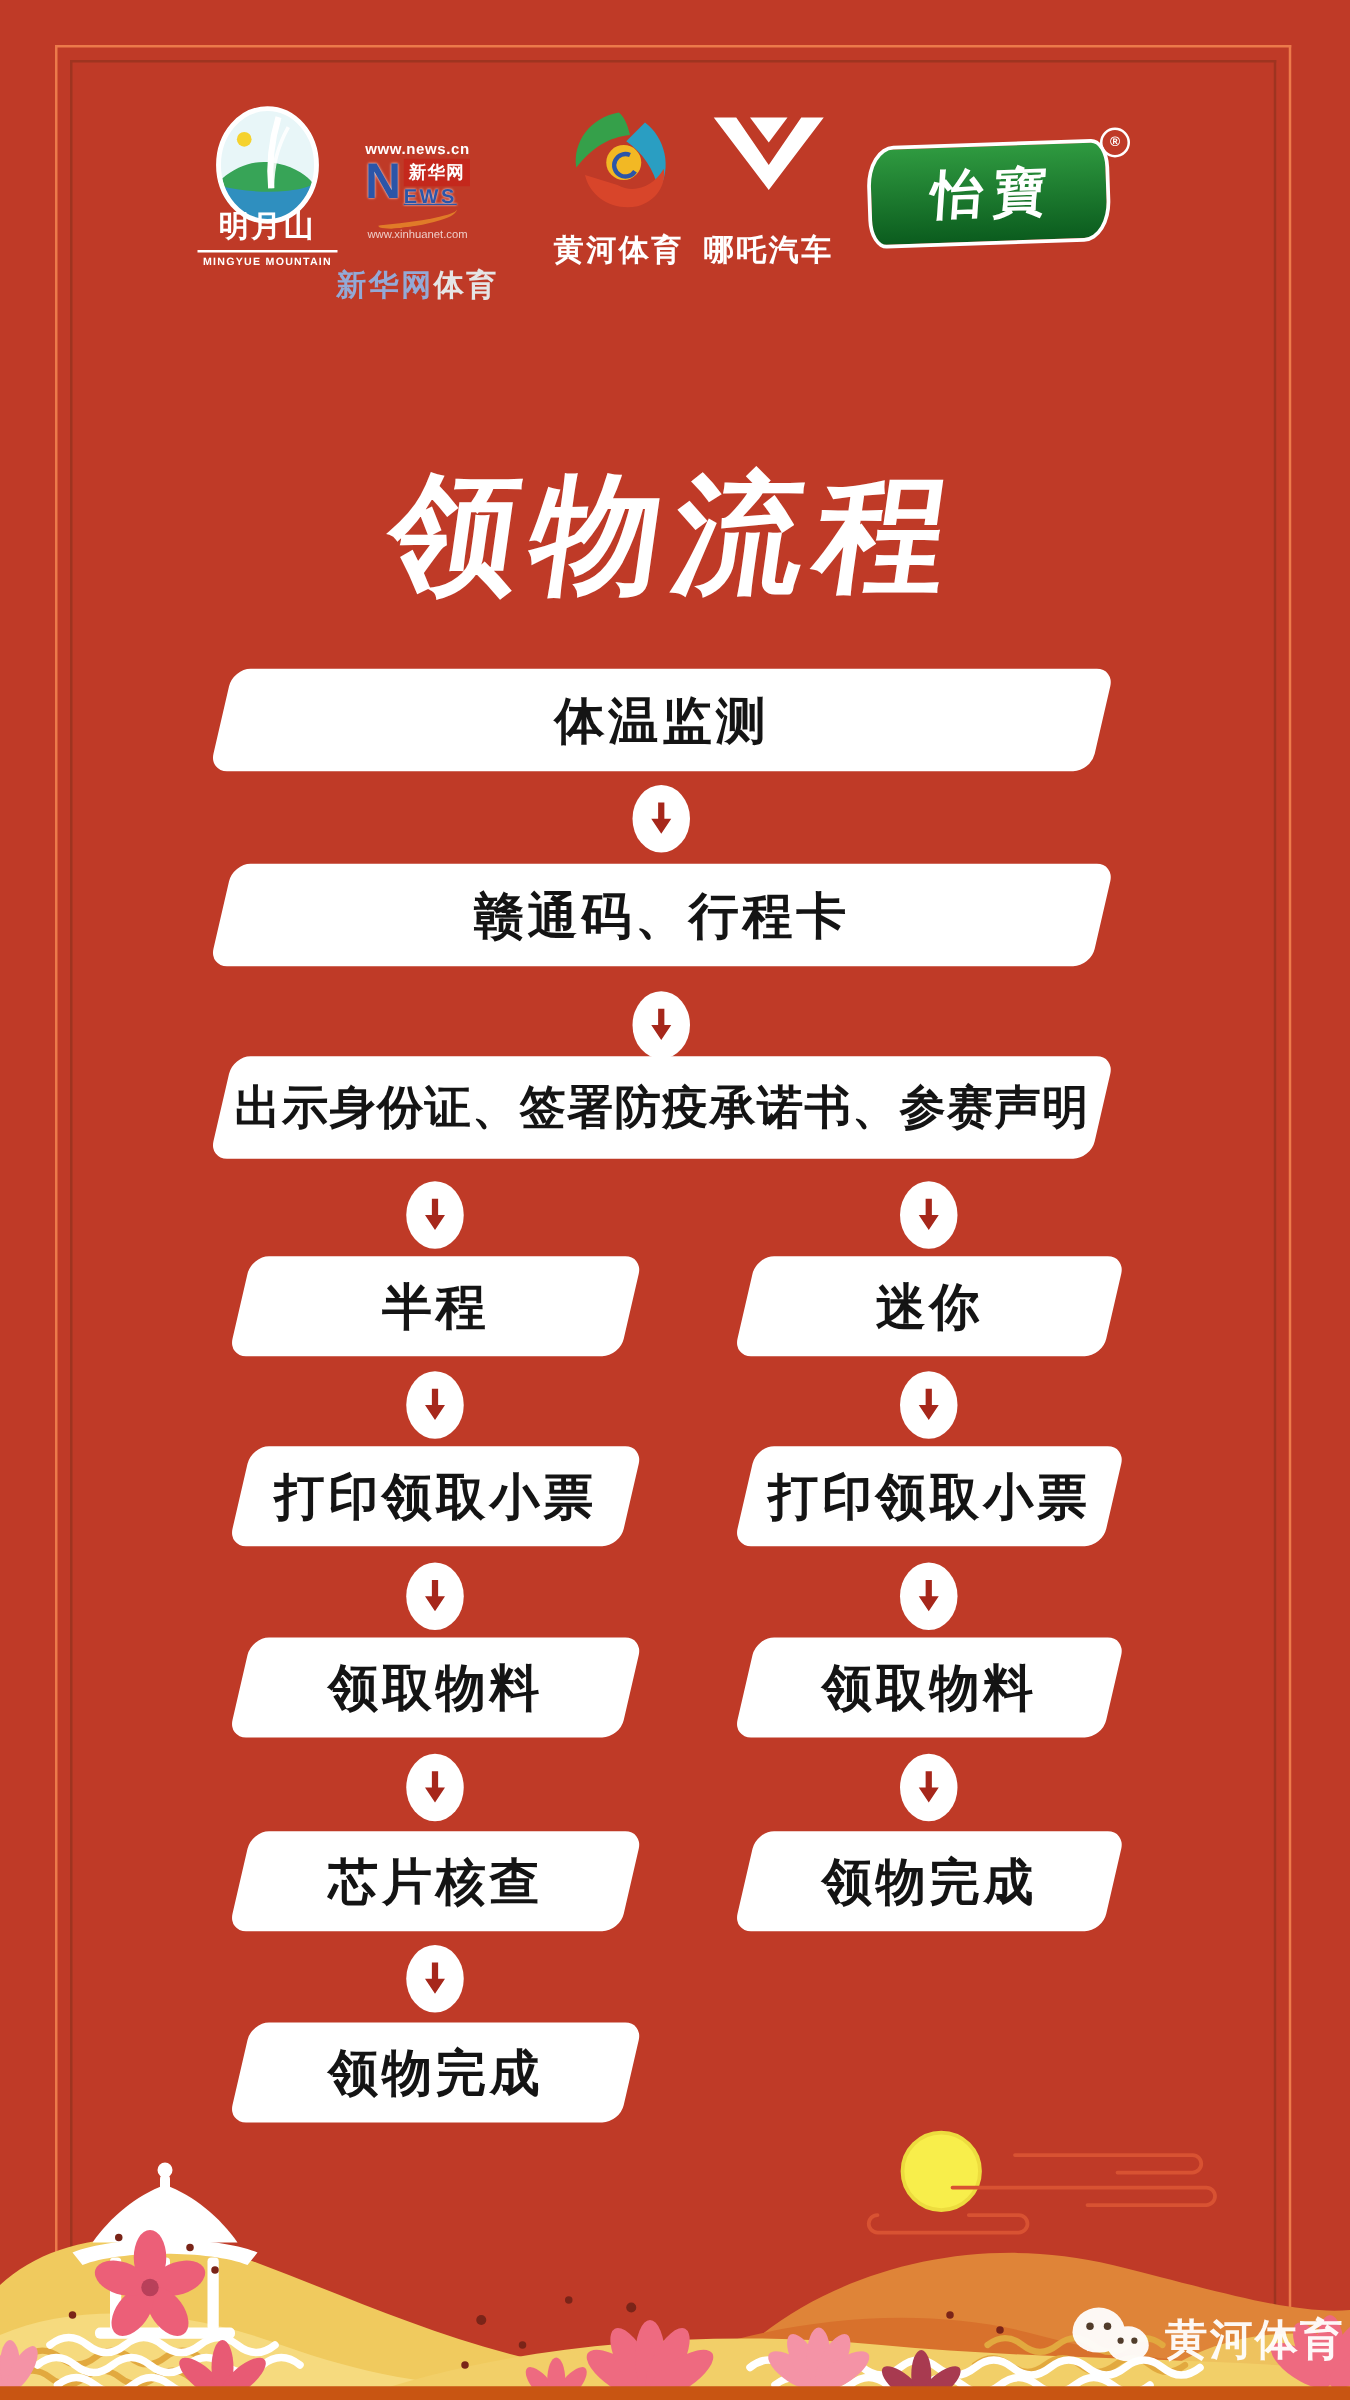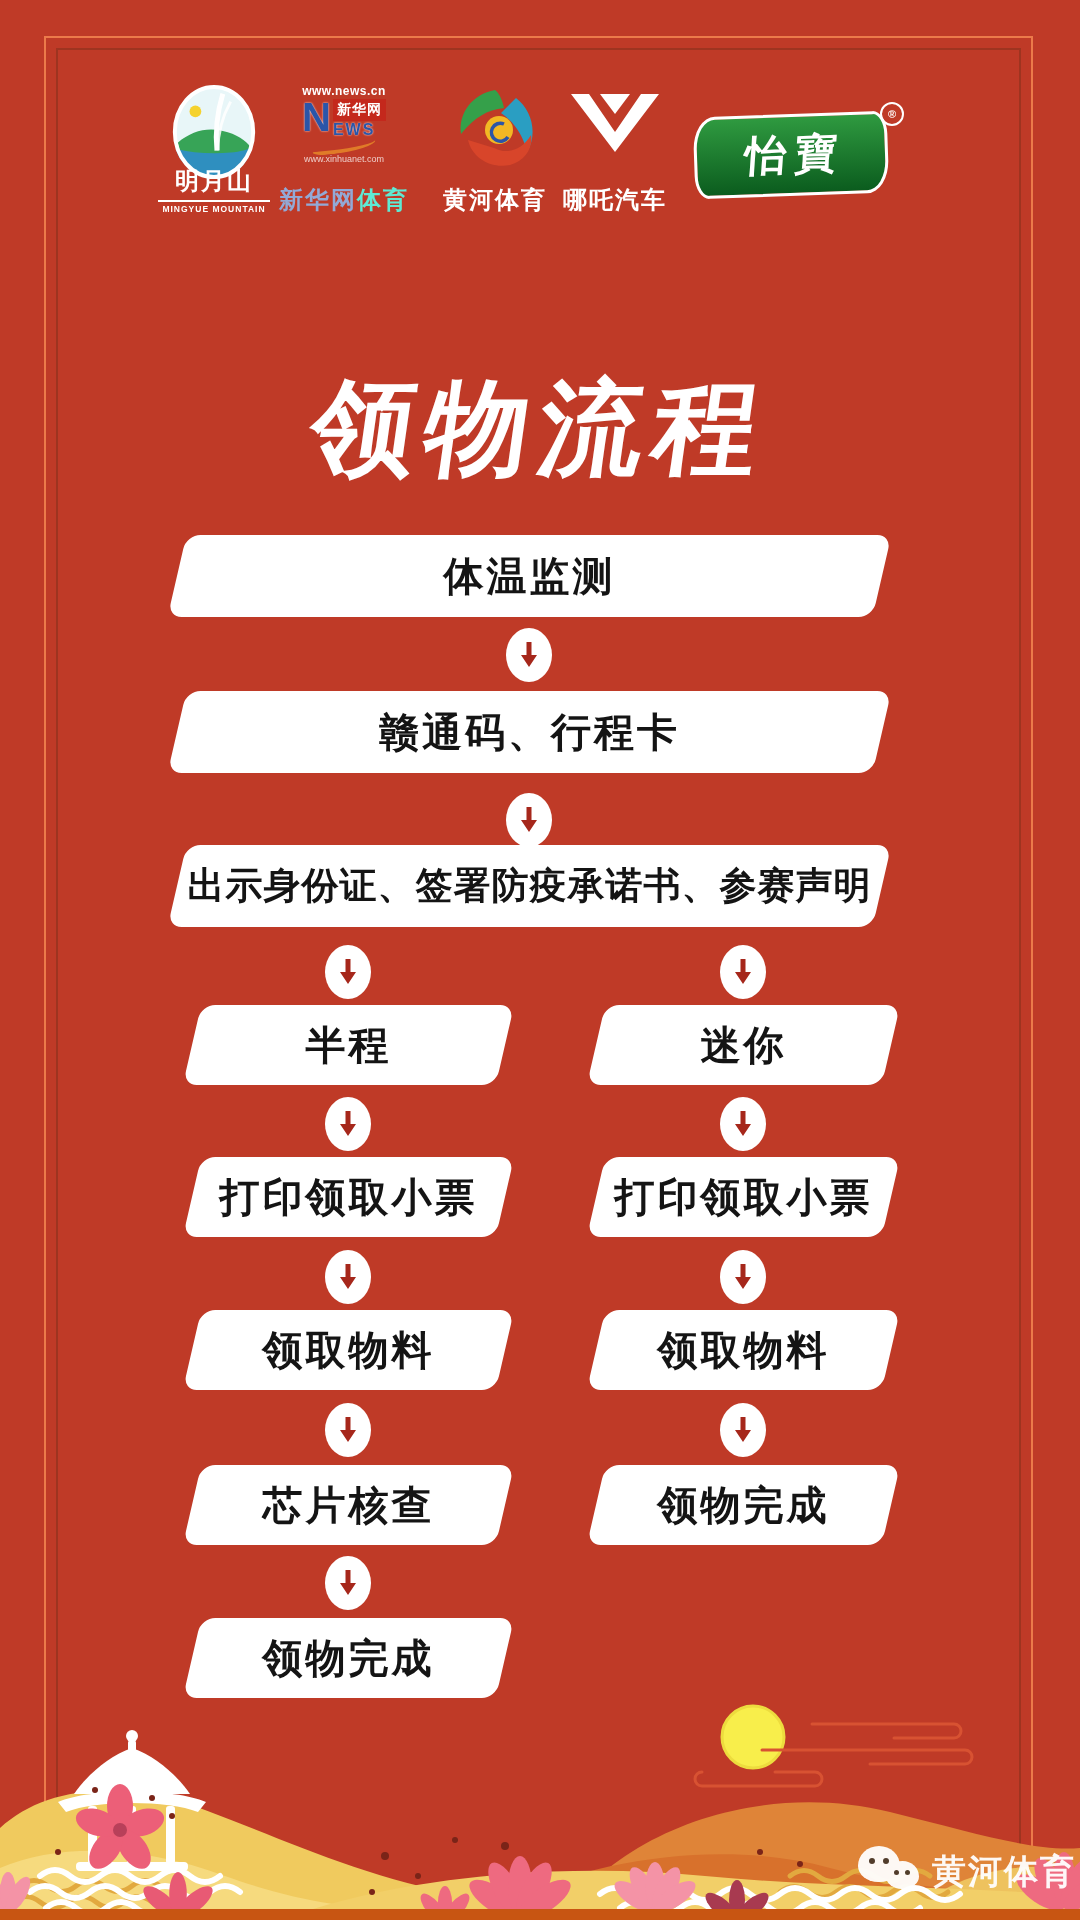--- a/index.html
+++ b/index.html
@@ -16,30 +16,30 @@
   .frame-inner {
     position:absolute; left:56px; top:48px; width:961px; height:1800px;
     border:2px solid #9e3420; border-bottom:none;
   }
   
   .sponsor { position:absolute; top:84px; height:132px; text-align:center; color:#fff; }
   .sponsor-label { position:absolute; bottom:0; left:0; right:0; font-weight:700; font-size:24px; letter-spacing:2px; color:#fff; white-space:nowrap; }
   .lg-mingyue { left:158px; width:112px; }
   .lg-mingyue .sponsor-label { bottom:14px; border-bottom:2px solid #fff; padding-bottom:3px; }
   .mg-sub { position:absolute; bottom:2px; left:0; right:0; font-size:8.5px; font-weight:700; letter-spacing:1px; color:#fff; }
-  .lg-xinhua { left:274px; width:140px; }
+  .lg-xinhua { left:264px; width:140px;margin-top:28px; }
   .xh-url-top { font-size:12px; font-weight:700; color:#fff; letter-spacing:.5px; }
   .xh-mid { display:flex; justify-content:center; align-items:flex-start; margin-top:1px; }
   .xh-n { font-size:40px; line-height:36px; font-weight:800; color:#2b55a8; text-shadow:0 0 2px #fff; }
   .xh-stack { display:flex; flex-direction:column; align-items:flex-start; margin-left:2px; }
   .xh-box { background:#c4281c; color:#fff; font-size:14px; font-weight:700; padding:2px 4px; letter-spacing:1px; }
-  .xh-ews { font-size:16px; font-weight:800; color:#2b55a8; text-shadow:0 0 2px #fff; letter-spacing:2px; }
+  .xh-ews { font-size:16px; font-weight:800; color:#2b55a8; text-shadow:0 0 2px #fff; letter-spacing:2px;text-decoration:underline; }
   .xh-swoosh { width:64px; height:10px; margin:0 auto; border-bottom:4px solid #e07b28; border-radius:0 0 80% 30%; transform:rotate(-6deg); }
   .xh-url-bot { font-size:9px; color:rgba(255,255,255,.75); margin-top:1px; }
-  .xh-blue { color:#93a9d6; } .xh-orange { color:#5eead4; }
+  .xh-blue { color:#93a9d6; } .xh-orange { color:#e5e5e5; }
   .lg-huanghe { left:430px; width:130px; }
   .lg-neta { left:556px; width:118px; }
   .lg-neta svg { margin-top:8px; }
   .lg-cestbon { left:686px; width:220px; }
   .cb-flag {
     position:absolute; left:8px; top:30px; width:188px; height:76px;
     background:linear-gradient(180deg,#2f9a40,#0b5c1e);
     border:3px solid #fff; border-radius:22px 14px 22px 14px / 40% 28% 40% 28%;
     transform:rotate(-2deg);
     display:flex; align-items:center; justify-content:center;

